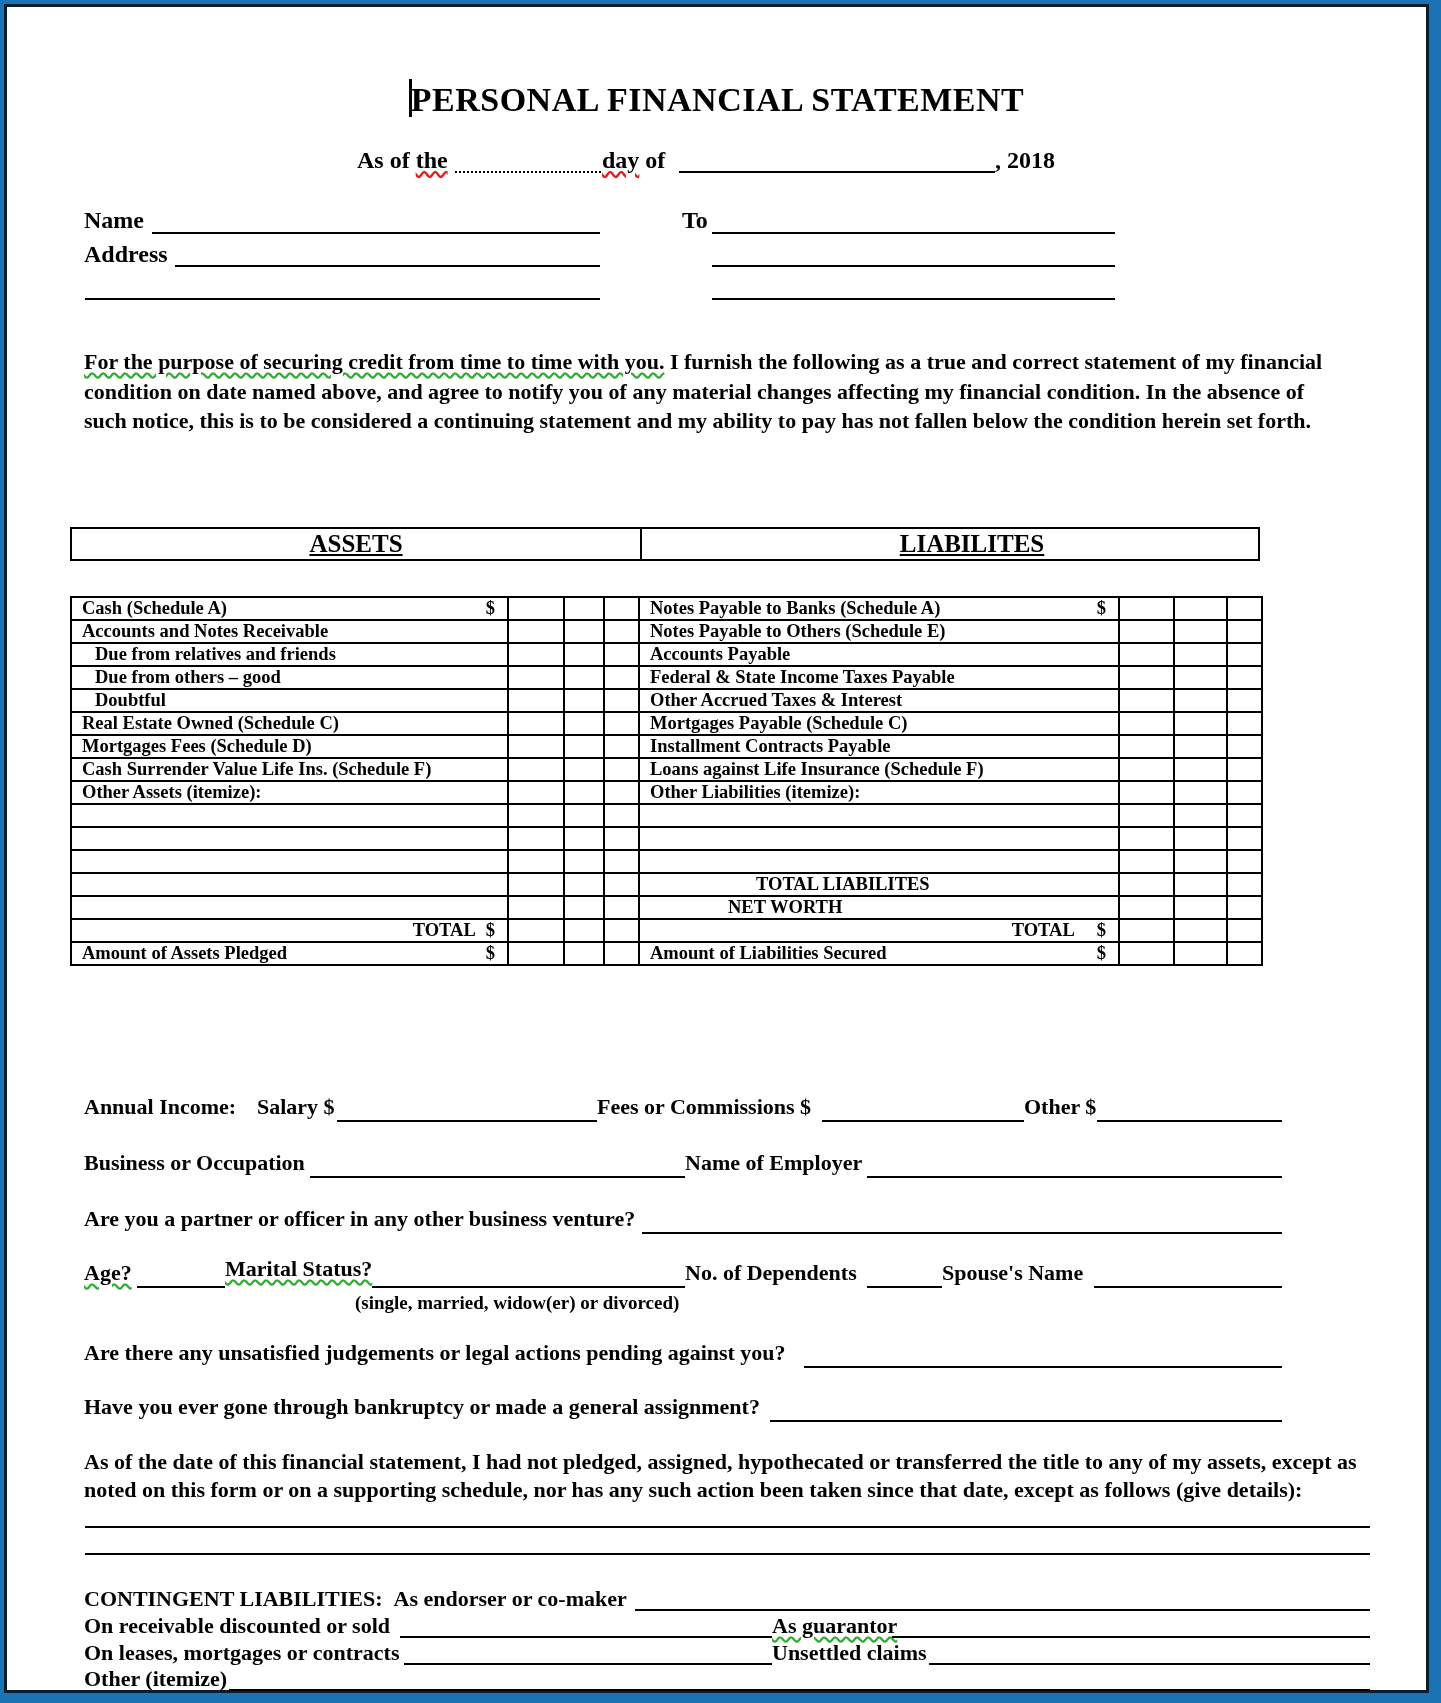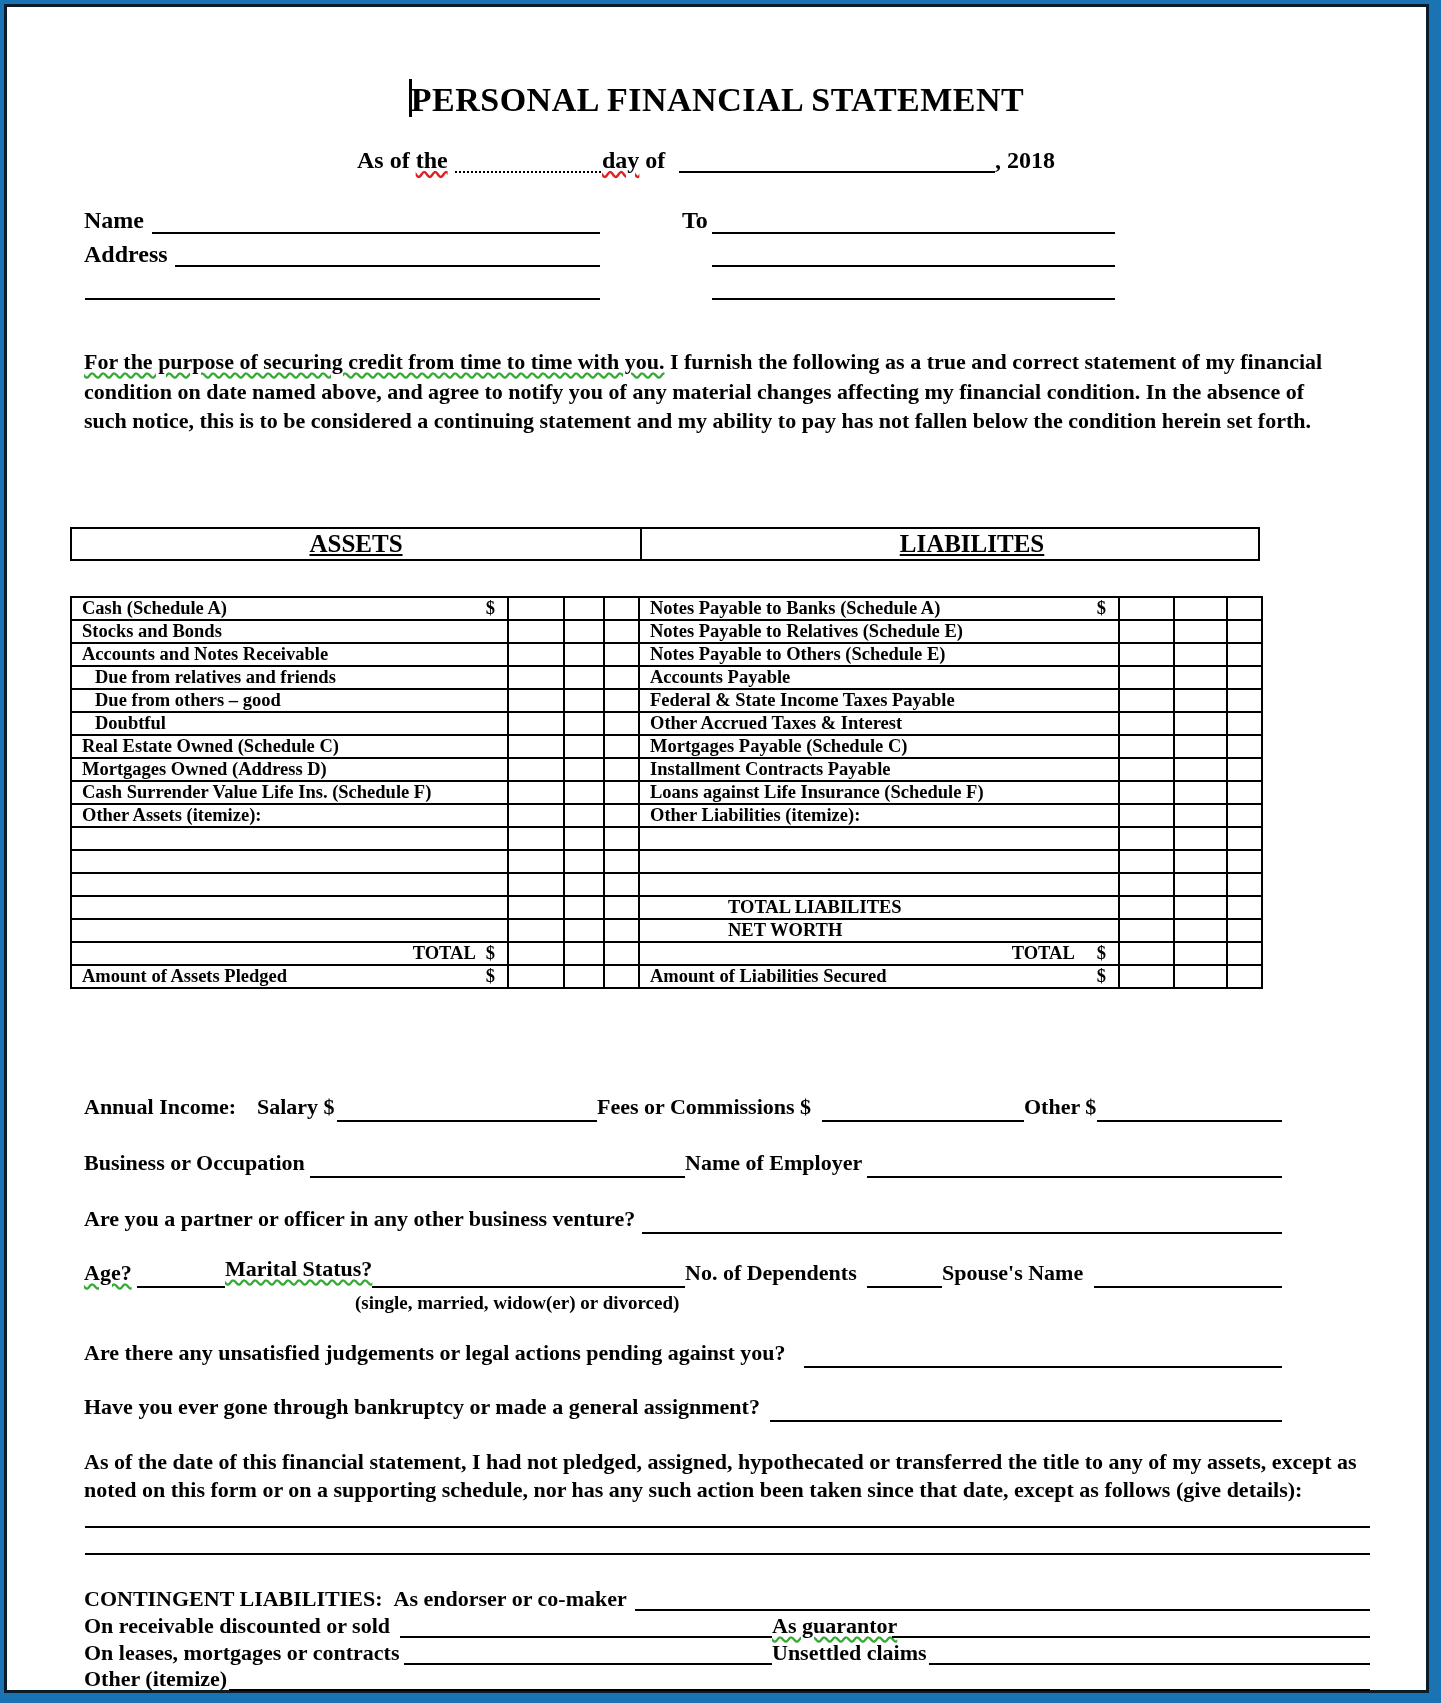--- a/index.html
+++ b/index.html
@@ -95,30 +95,20 @@
             <td><span class="dollar">$</span><span>Cash (Schedule A)</span></td>
             <td class="c"></td>
             <td class="c"></td>
             <td class="c"></td>
             <td><span class="dollar">$</span><span>Notes Payable to Banks (Schedule A)</span></td>
             <td class="c"></td>
             <td class="c"></td>
             <td class="c"></td>
           </tr>
           <tr>
-            <td><span>Stocks and Bonds</span></td>
-            <td class="c"></td>
-            <td class="c"></td>
-            <td class="c"></td>
-            <td><span>Notes Payable to Relatives (Schedule E)</span></td>
-            <td class="c"></td>
-            <td class="c"></td>
-            <td class="c"></td>
-          </tr>
-          <tr>
             <td><span>Accounts and Notes Receivable</span></td>
             <td class="c"></td>
             <td class="c"></td>
             <td class="c"></td>
             <td><span>Notes Payable to Others (Schedule E)</span></td>
             <td class="c"></td>
             <td class="c"></td>
             <td class="c"></td>
           </tr>
           <tr>
@@ -155,21 +145,21 @@
             <td><span>Real Estate Owned (Schedule C)</span></td>
             <td class="c"></td>
             <td class="c"></td>
             <td class="c"></td>
             <td><span>Mortgages Payable (Schedule C)</span></td>
             <td class="c"></td>
             <td class="c"></td>
             <td class="c"></td>
           </tr>
           <tr>
-            <td><span>Mortgages Owned (Address D)</span></td>
+            <td><span>Mortgages Fees (Schedule D)</span></td>
             <td class="c"></td>
             <td class="c"></td>
             <td class="c"></td>
             <td><span>Installment Contracts Payable</span></td>
             <td class="c"></td>
             <td class="c"></td>
             <td class="c"></td>
           </tr>
           <tr>
             <td><span>Cash Surrender Value Life Ins. (Schedule F)</span></td>
@@ -219,21 +209,21 @@
             <td><span></span></td>
             <td class="c"></td>
             <td class="c"></td>
             <td class="c"></td>
           </tr>
           <tr>
             <td><span></span></td>
             <td class="c"></td>
             <td class="c"></td>
             <td class="c"></td>
-            <td style="padding-left: 88px; margin-top: 37px;"><span>TOTAL LIABILITES</span></td>
+            <td style="padding-left: 116px; margin-top: 37px;"><span>TOTAL LIABILITES</span></td>
             <td class="c"></td>
             <td class="c"></td>
             <td class="c"></td>
           </tr>
           <tr>
             <td><span></span></td>
             <td class="c"></td>
             <td class="c"></td>
             <td class="c"></td>
             <td style="padding-left: 88px;"><span>NET WORTH</span></td>

